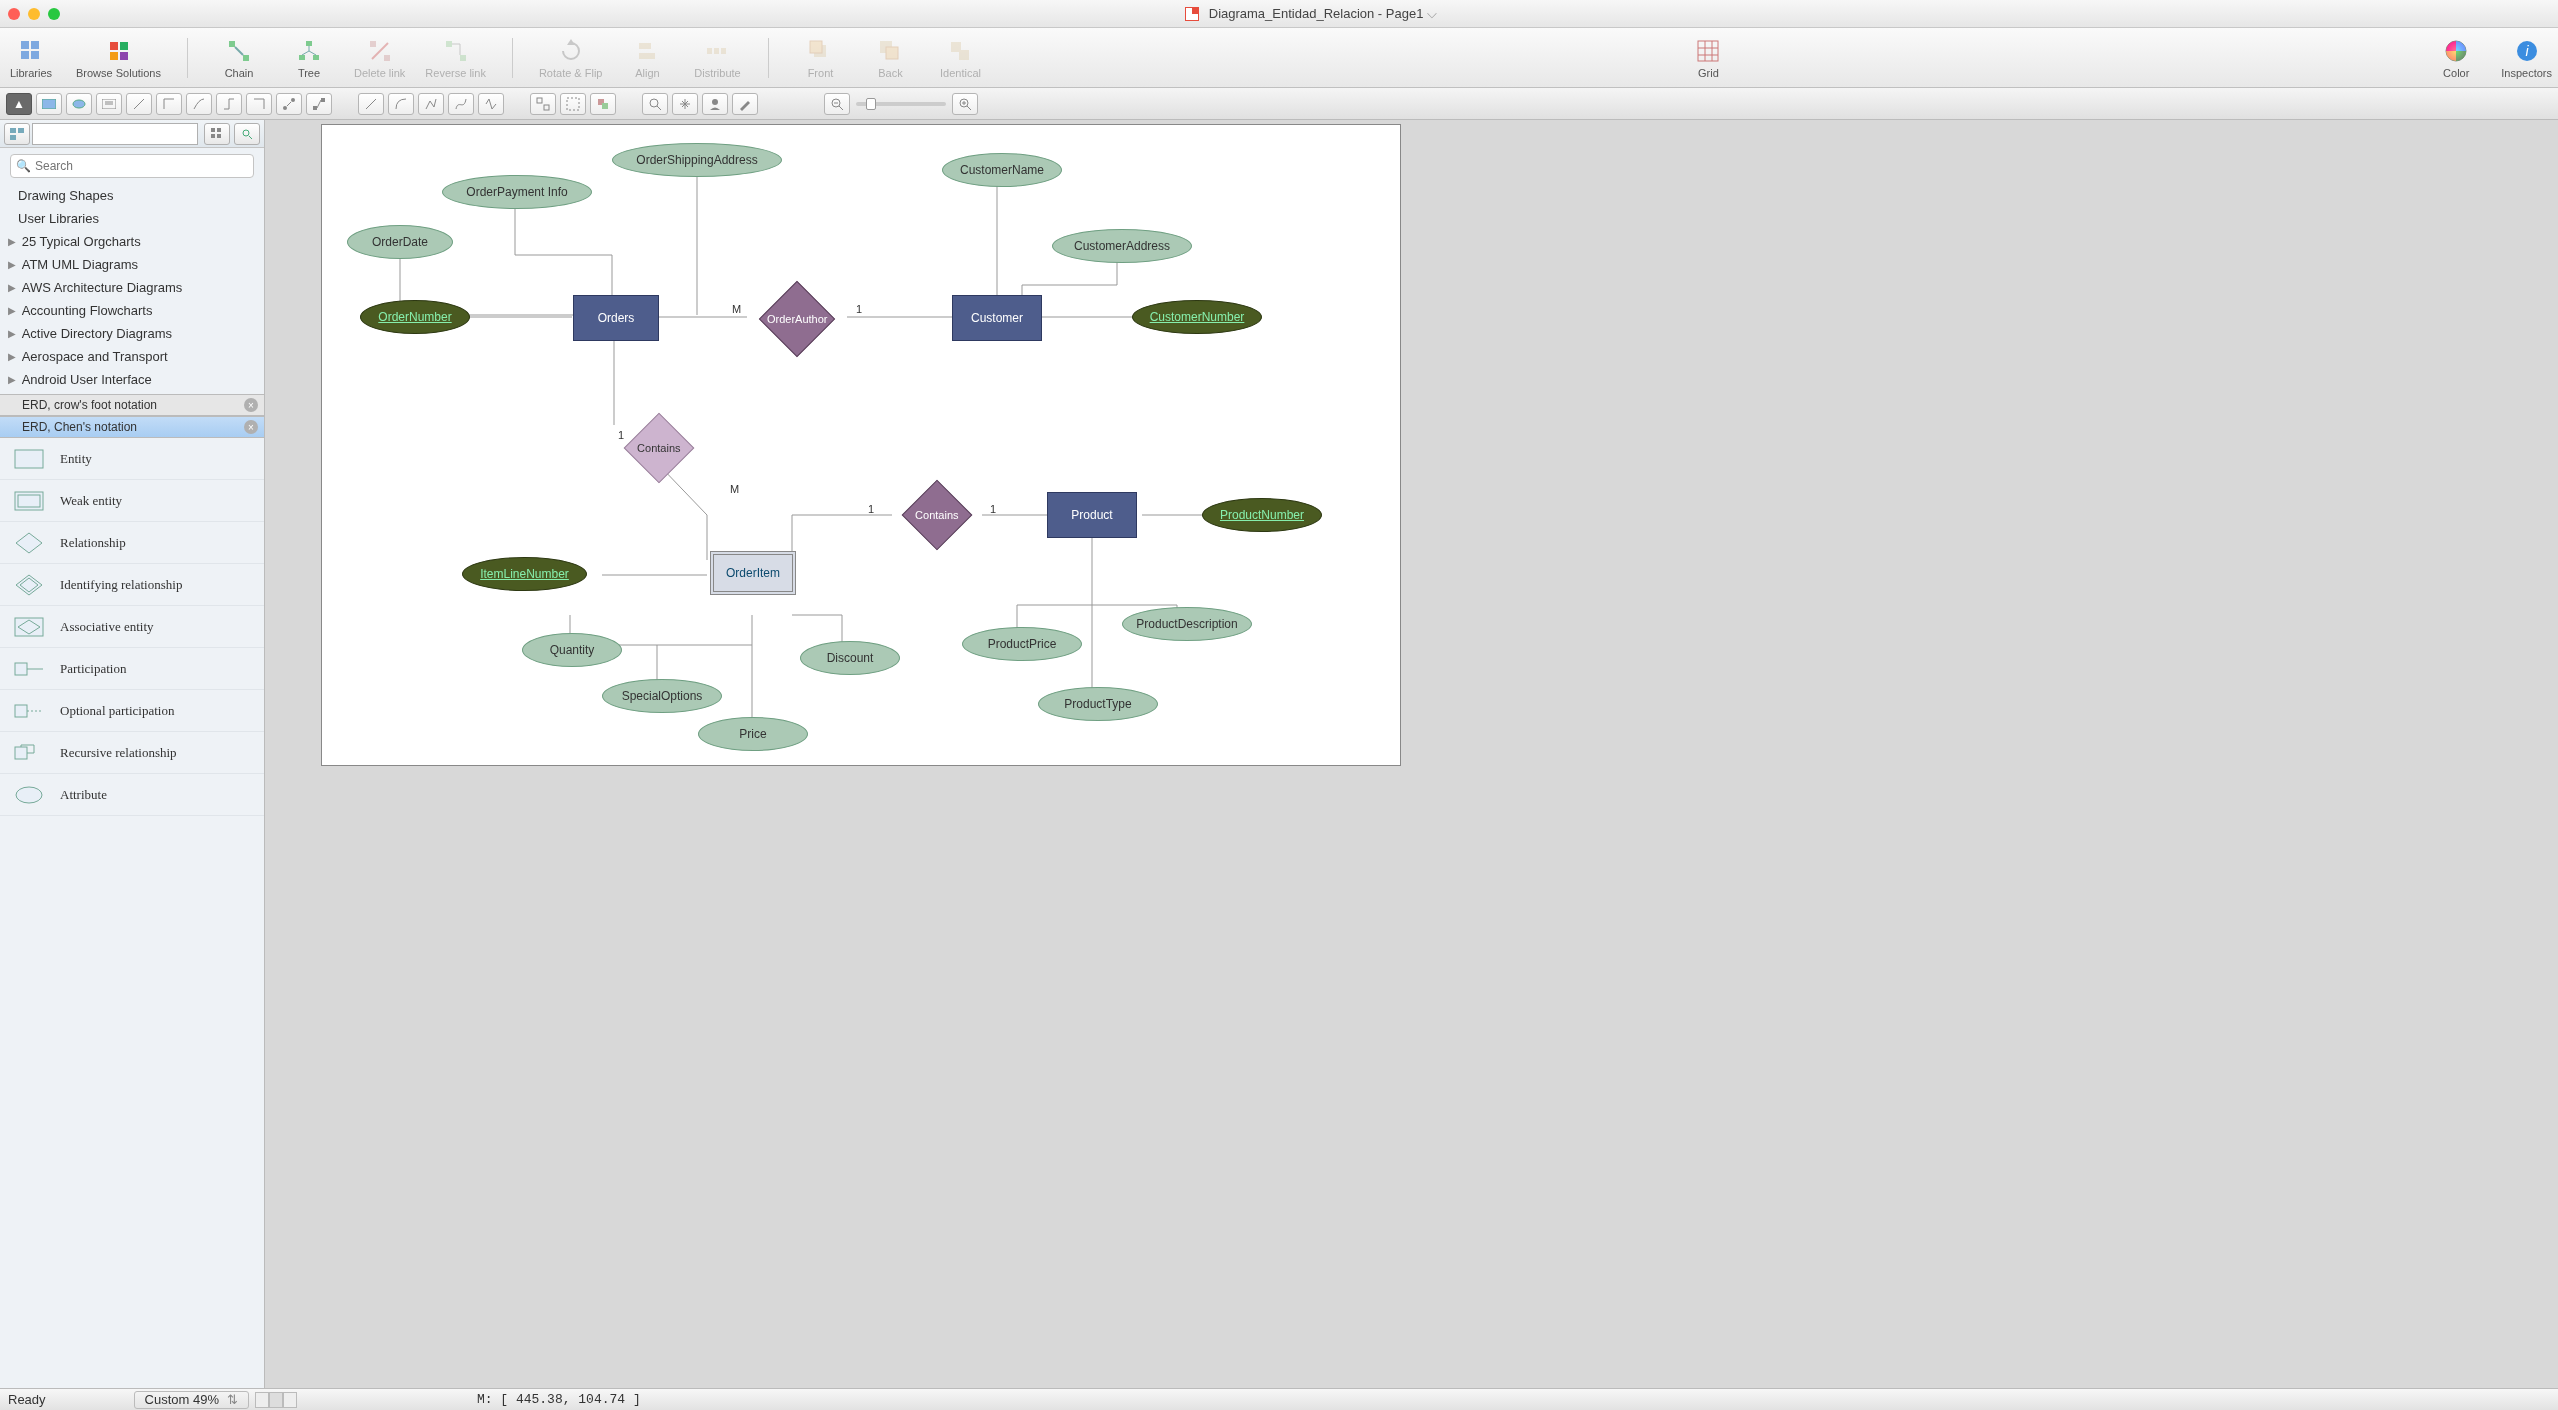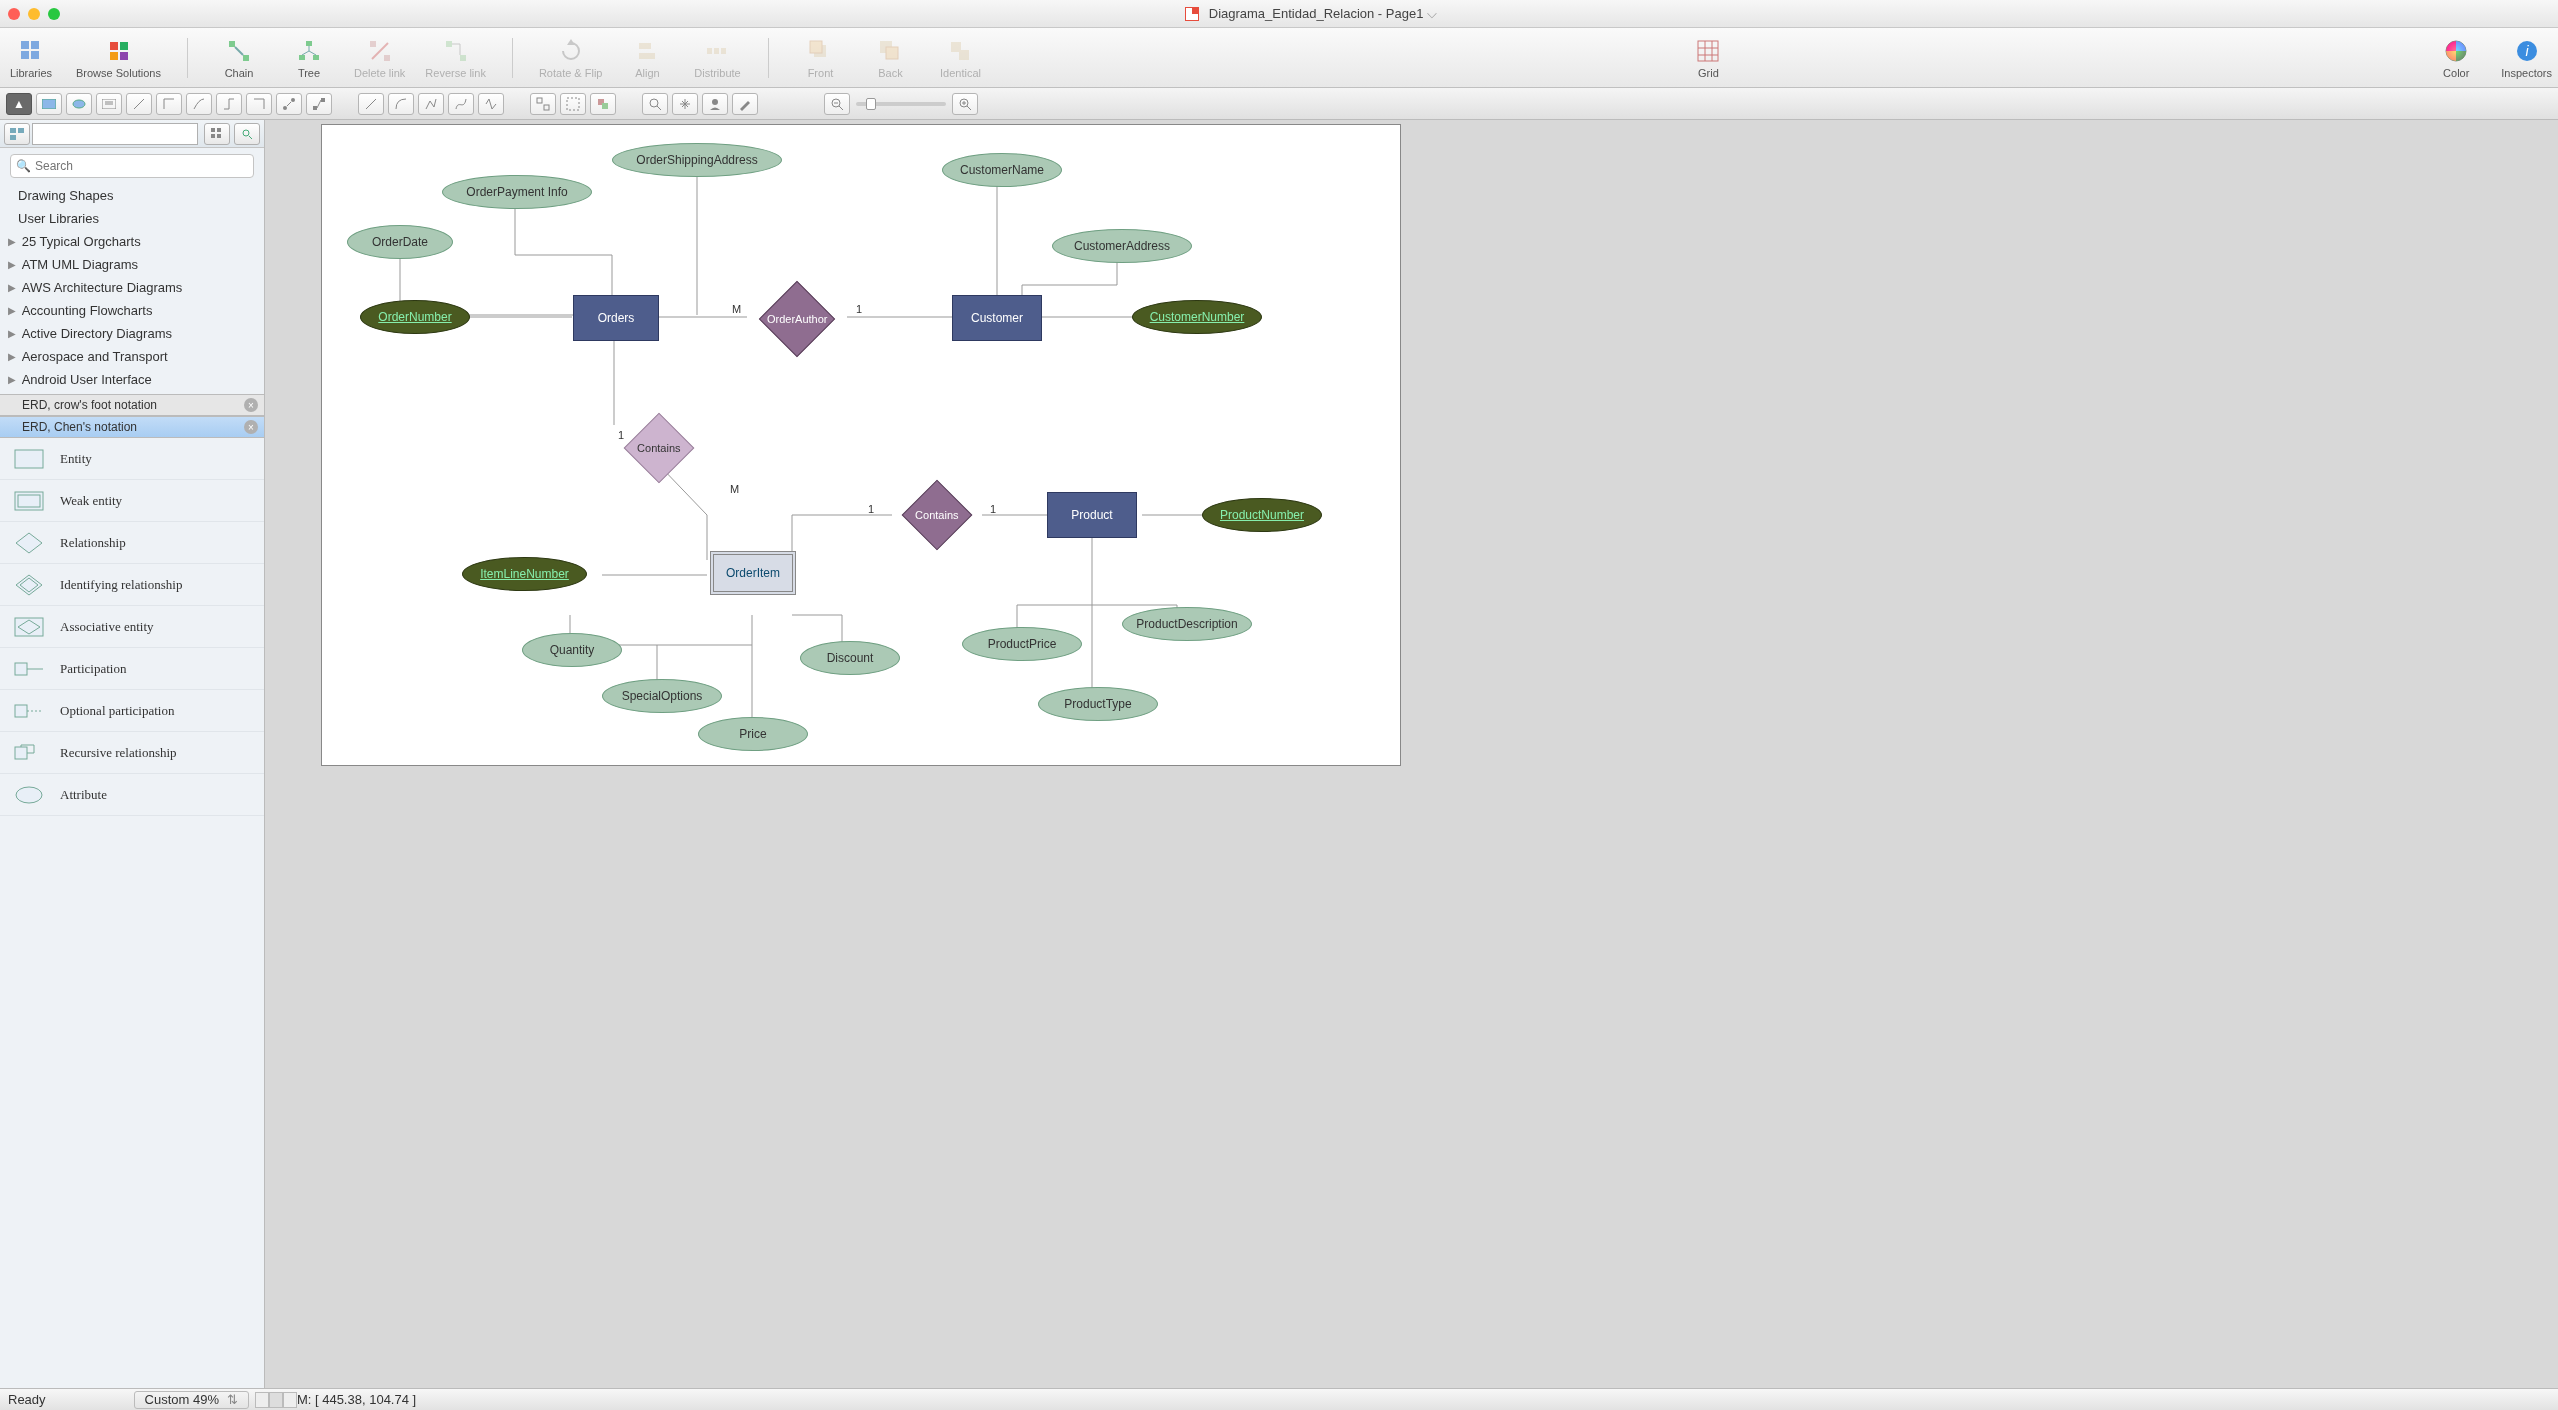--- a/index.html
+++ b/index.html
@@ -61,21 +61,21 @@
 .diam{transform:rotate(45deg);}
 .diamP{background:#8f6d90;border:1px solid #5c445d;}
 .diamG{background:#cdb4cf;border:1px solid #9a829c;}
 .diam span{transform:rotate(-45deg);display:block;font-size:11px;}
 .diamP span{color:#fff;}
 .card{position:absolute;font-size:11px;color:#333;}
 
 .statusbar{height:22px;background:linear-gradient(#f7f7f7,#e2e2e2);border-top:1px solid #bbb;display:flex;align-items:center;font-size:13px;color:#333;}
 .statusbar .ready{padding:0 8px;}
 .statusbar .zoom{padding:0 10px;border:1px solid #bbb;height:18px;display:flex;align-items:center;border-radius:3px;margin-left:80px;}
-.statusbar .coords{}
+.statusbar .coords{margin-left:180px;font-family:Liberation Mono, monospace;}
 
 .svgico{width:24px;height:24px;}
 
 .zoomslider{display:flex;align-items:center;gap:6px;margin-left:40px;}
 .zoomslider .track{width:90px;height:4px;background:#ccc;border-radius:2px;position:relative;}
 .zoomslider .thumbz{position:absolute;left:10px;top:-4px;width:10px;height:12px;background:#fff;border:1px solid #999;border-radius:2px;}
 </style>
 </head>
 <body>
 

